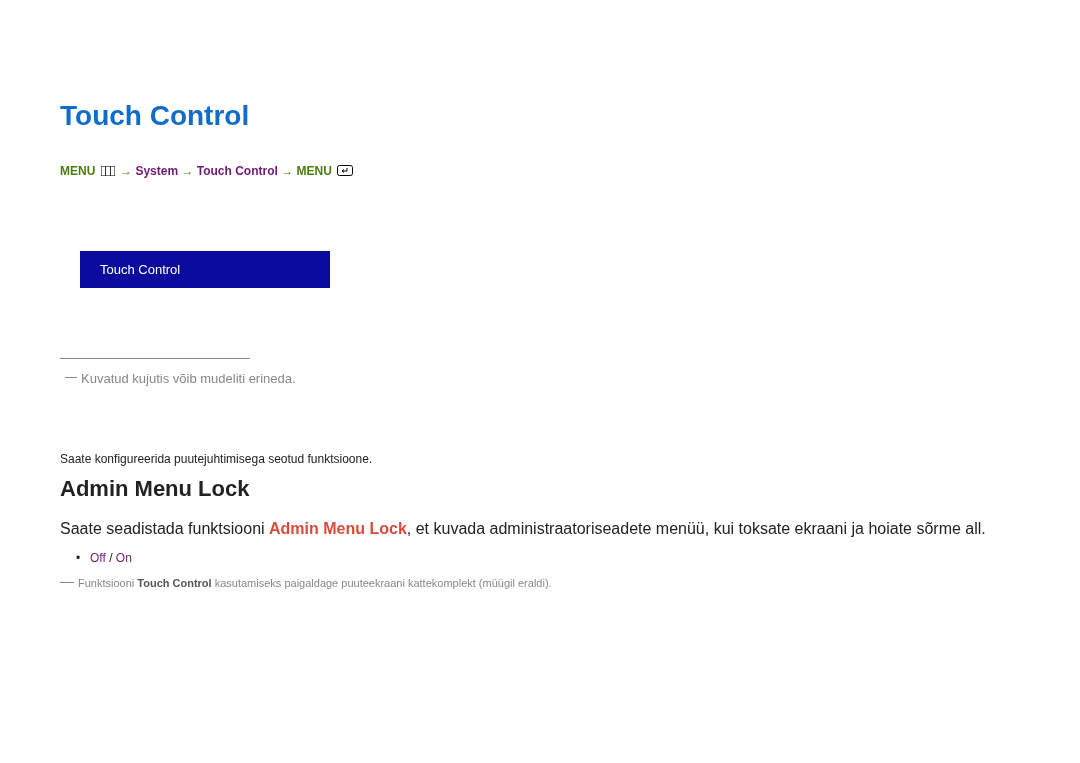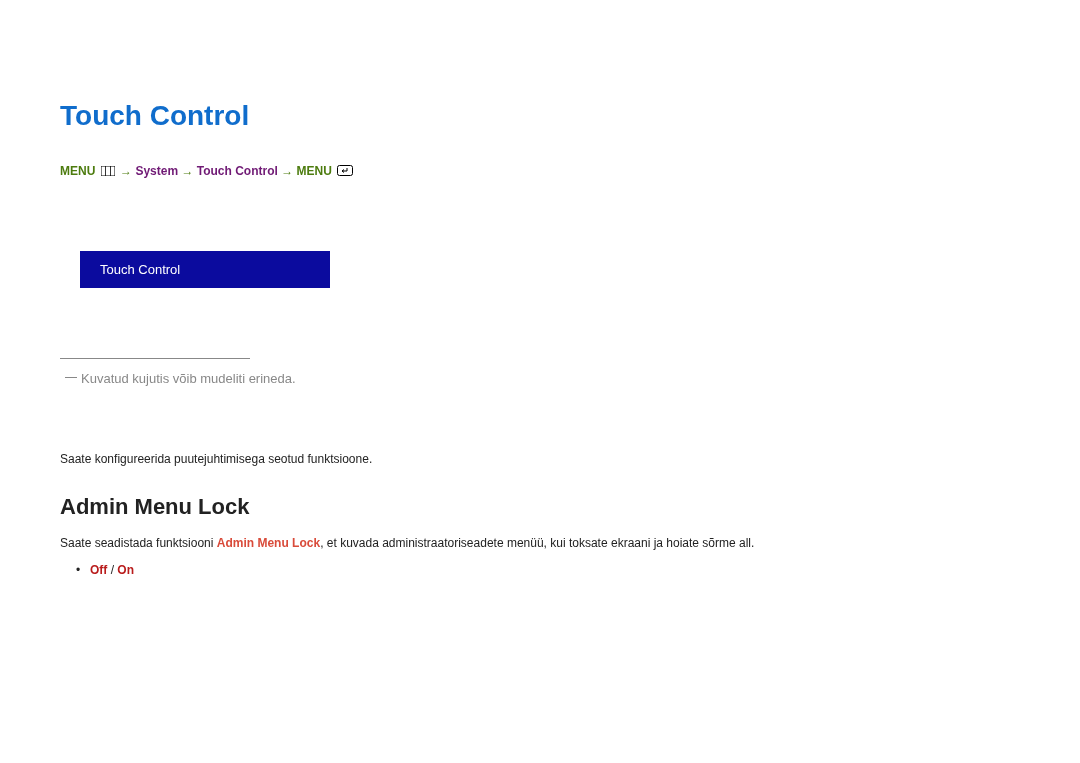--- a/index.html
+++ b/index.html
@@ -78,30 +78,30 @@
       height: 1px;
       background: #888888;
       vertical-align: middle;
       margin-right: 4px;
       position: relative;
       top: -2px;
     }
     .intro-text {
       font-size: 12px;
       color: #222222;
-      margin-bottom: 28px;
+      margin-bottom: 10px;
     }
     .section-heading {
       font-size: 22px;
       font-weight: bold;
       color: #222222;
       margin-bottom: 14px;
     }
     .body-text {
-      font-size: 12px;
+      font-size: 16px;
       color: #222222;
       line-height: 1.6;
       margin-bottom: 8px;
     }
     .body-text .highlight {
       color: #d94b3a;
       font-weight: bold;
     }
     .option-list {
       list-style: none;
@@ -114,22 +114,22 @@
       position: relative;
       padding-left: 14px;
     }
     .option-list li::before {
       content: "•";
       position: absolute;
       left: 0;
       color: #222222;
     }
     .option-list .opt {
-      color: #b91c1c;
-      font-weight: bold;
+      color: #701a75;
+      font-weight: normal;
     }
     .note-text {
       font-size: 11px;
       color: #888888;
       line-height: 1.6;
       margin-left: 10px;
       position: relative;
       padding-left: 8px;
     }
     .note-text .long-dash {
@@ -192,15 +192,19 @@
     <p class="body-text">
       <span>Saate seadistada funktsiooni </span><span class="highlight">Admin Menu Lock</span><span>, et kuvada administraatoriseadete menüü, kui toksate ekraani ja hoiate sõrme all.</span>
     </p>
 
     <ul class="option-list">
       <li>
         <span class="opt">Off</span><span> / </span><span class="opt">On</span>
       </li>
     </ul>
 
+    <p class="note-text">
+      <span class="long-dash"></span>
+      <span>Funktsiooni </span><span class="bold">Touch Control</span><span> kasutamiseks paigaldage puuteekraani kattekomplekt (müügil eraldi).</span>
+    </p>
   </div>
 
 </div>
 
 </body></html>

